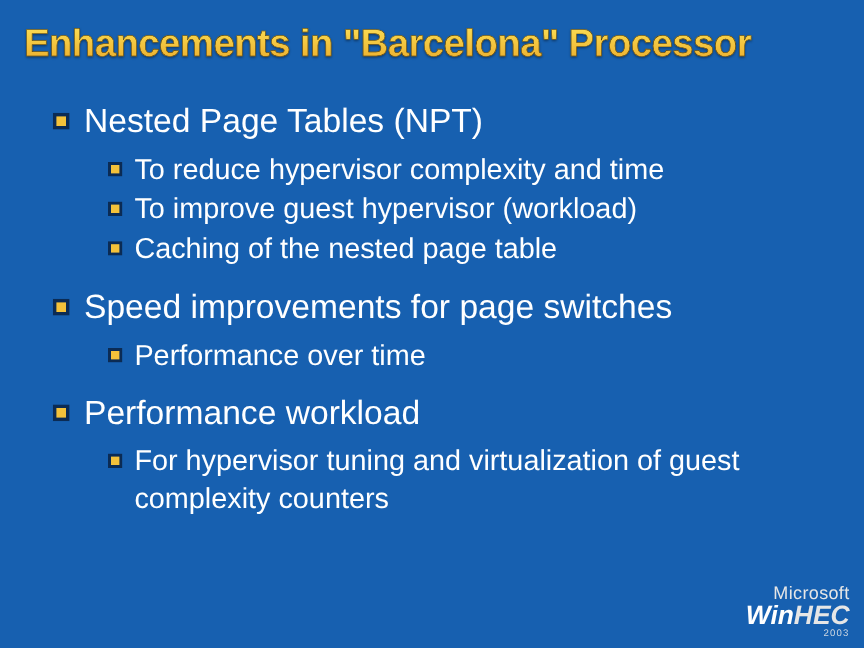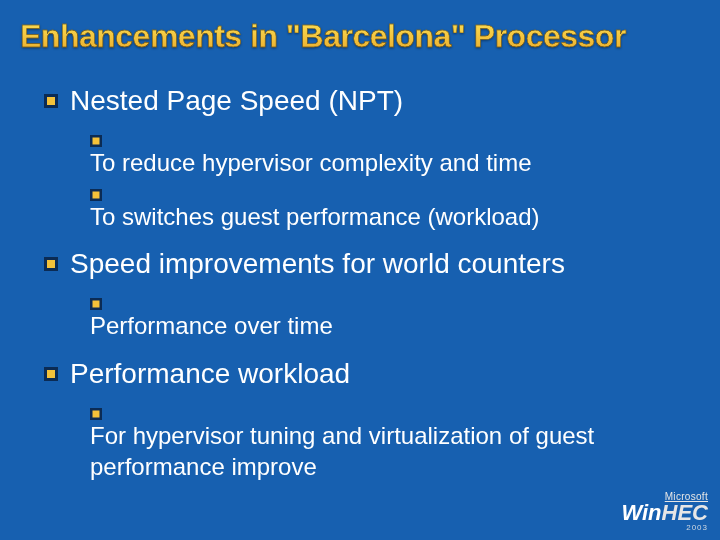--- a/index.html
+++ b/index.html
@@ -36,44 +36,42 @@
   .l2-group {
     margin-top: 8px;
     padding-left: 46px;
   }
   .l2 {
     font-size: 24px;
     line-height: 1.3;
     display: flex;
     align-items: flex-start;
     margin-top: 2px;
-    flex-direction: column;
   }
   .bullet {
     display: inline-block;
     flex-shrink: 0;
     margin-top: 9px;
     margin-right: 12px;
   }
   .bullet svg { display: block; }
   .l1 .bullet { margin-top: 11px; }
   .l2 .bullet { margin-top: 9px; margin-right: 10px; }
   .text { display: inline-block; }
   .footer-logo {
     position: absolute;
     right: 12px;
     bottom: 8px;
     text-align: right;
     line-height: 1;
   }
   .logo-ms {
-    font-size: 10px;
+    font-size: 15px;
     color: #e6e6e6;
     letter-spacing: 0.3px;
-    text-decoration: underline;
   }
   .logo-main {
     font-size: 22px;
     font-weight: 700;
     font-style: italic;
     color: #ffffff;
   }
   .logo-main .win { color: #ffffff; }
   .logo-main .hec { color: #e6e6e6; }
   .logo-year {
@@ -89,51 +87,60 @@
 
 <div class="content">
 
   <div class="l1">
     <span class="bullet">
         <svg width="14" height="14">
           <rect x="0" y="0" width="14" height="14" fill="#0b2b54"></rect>
           <rect x="3" y="3" width="8" height="8" fill="#f4c23a"></rect>
         </svg>
       </span>
-    <span class="text">Nested Page Speed (NPT)</span>
+    <span class="text">Nested Page Tables (NPT)</span>
   </div>
   <div class="l2-group">
     <div class="l2">
       <span class="bullet">
           <svg width="12" height="12">
             <rect x="0" y="0" width="12" height="12" fill="#0b2b54"></rect>
             <rect x="2.5" y="2.5" width="7" height="7" fill="#f4c23a"></rect>
           </svg>
         </span>
       <span class="text">To reduce hypervisor complexity and time</span>
     </div>
     <div class="l2">
       <span class="bullet">
           <svg width="12" height="12">
             <rect x="0" y="0" width="12" height="12" fill="#0b2b54"></rect>
             <rect x="2.5" y="2.5" width="7" height="7" fill="#f4c23a"></rect>
           </svg>
         </span>
-      <span class="text">To switches guest performance (workload)</span>
+      <span class="text">To improve guest hypervisor (workload)</span>
+    </div>
+    <div class="l2">
+      <span class="bullet">
+          <svg width="12" height="12">
+            <rect x="0" y="0" width="12" height="12" fill="#0b2b54"></rect>
+            <rect x="2.5" y="2.5" width="7" height="7" fill="#f4c23a"></rect>
+          </svg>
+        </span>
+      <span class="text">Caching of the nested page table</span>
     </div>
   </div>
 
   <div class="l1">
     <span class="bullet">
         <svg width="14" height="14">
           <rect x="0" y="0" width="14" height="14" fill="#0b2b54"></rect>
           <rect x="3" y="3" width="8" height="8" fill="#f4c23a"></rect>
         </svg>
       </span>
-    <span class="text">Speed improvements for world counters</span>
+    <span class="text">Speed improvements for page switches</span>
   </div>
   <div class="l2-group">
     <div class="l2">
       <span class="bullet">
           <svg width="12" height="12">
             <rect x="0" y="0" width="12" height="12" fill="#0b2b54"></rect>
             <rect x="2.5" y="2.5" width="7" height="7" fill="#f4c23a"></rect>
           </svg>
         </span>
       <span class="text">Performance over time</span>
@@ -150,21 +157,21 @@
     <span class="text">Performance workload</span>
   </div>
   <div class="l2-group">
     <div class="l2">
       <span class="bullet">
           <svg width="12" height="12">
             <rect x="0" y="0" width="12" height="12" fill="#0b2b54"></rect>
             <rect x="2.5" y="2.5" width="7" height="7" fill="#f4c23a"></rect>
           </svg>
         </span>
-      <span class="text">For hypervisor tuning and virtualization of guest performance improve</span>
+      <span class="text">For hypervisor tuning and virtualization of guest complexity counters</span>
     </div>
   </div>
 
 </div>
 
 <div class="footer-logo">
   <div class="logo-ms">Microsoft</div>
   <div class="logo-main"><span class="win">Win</span><span class="hec">HEC</span></div>
   <div class="logo-year">2003</div>
 </div>

